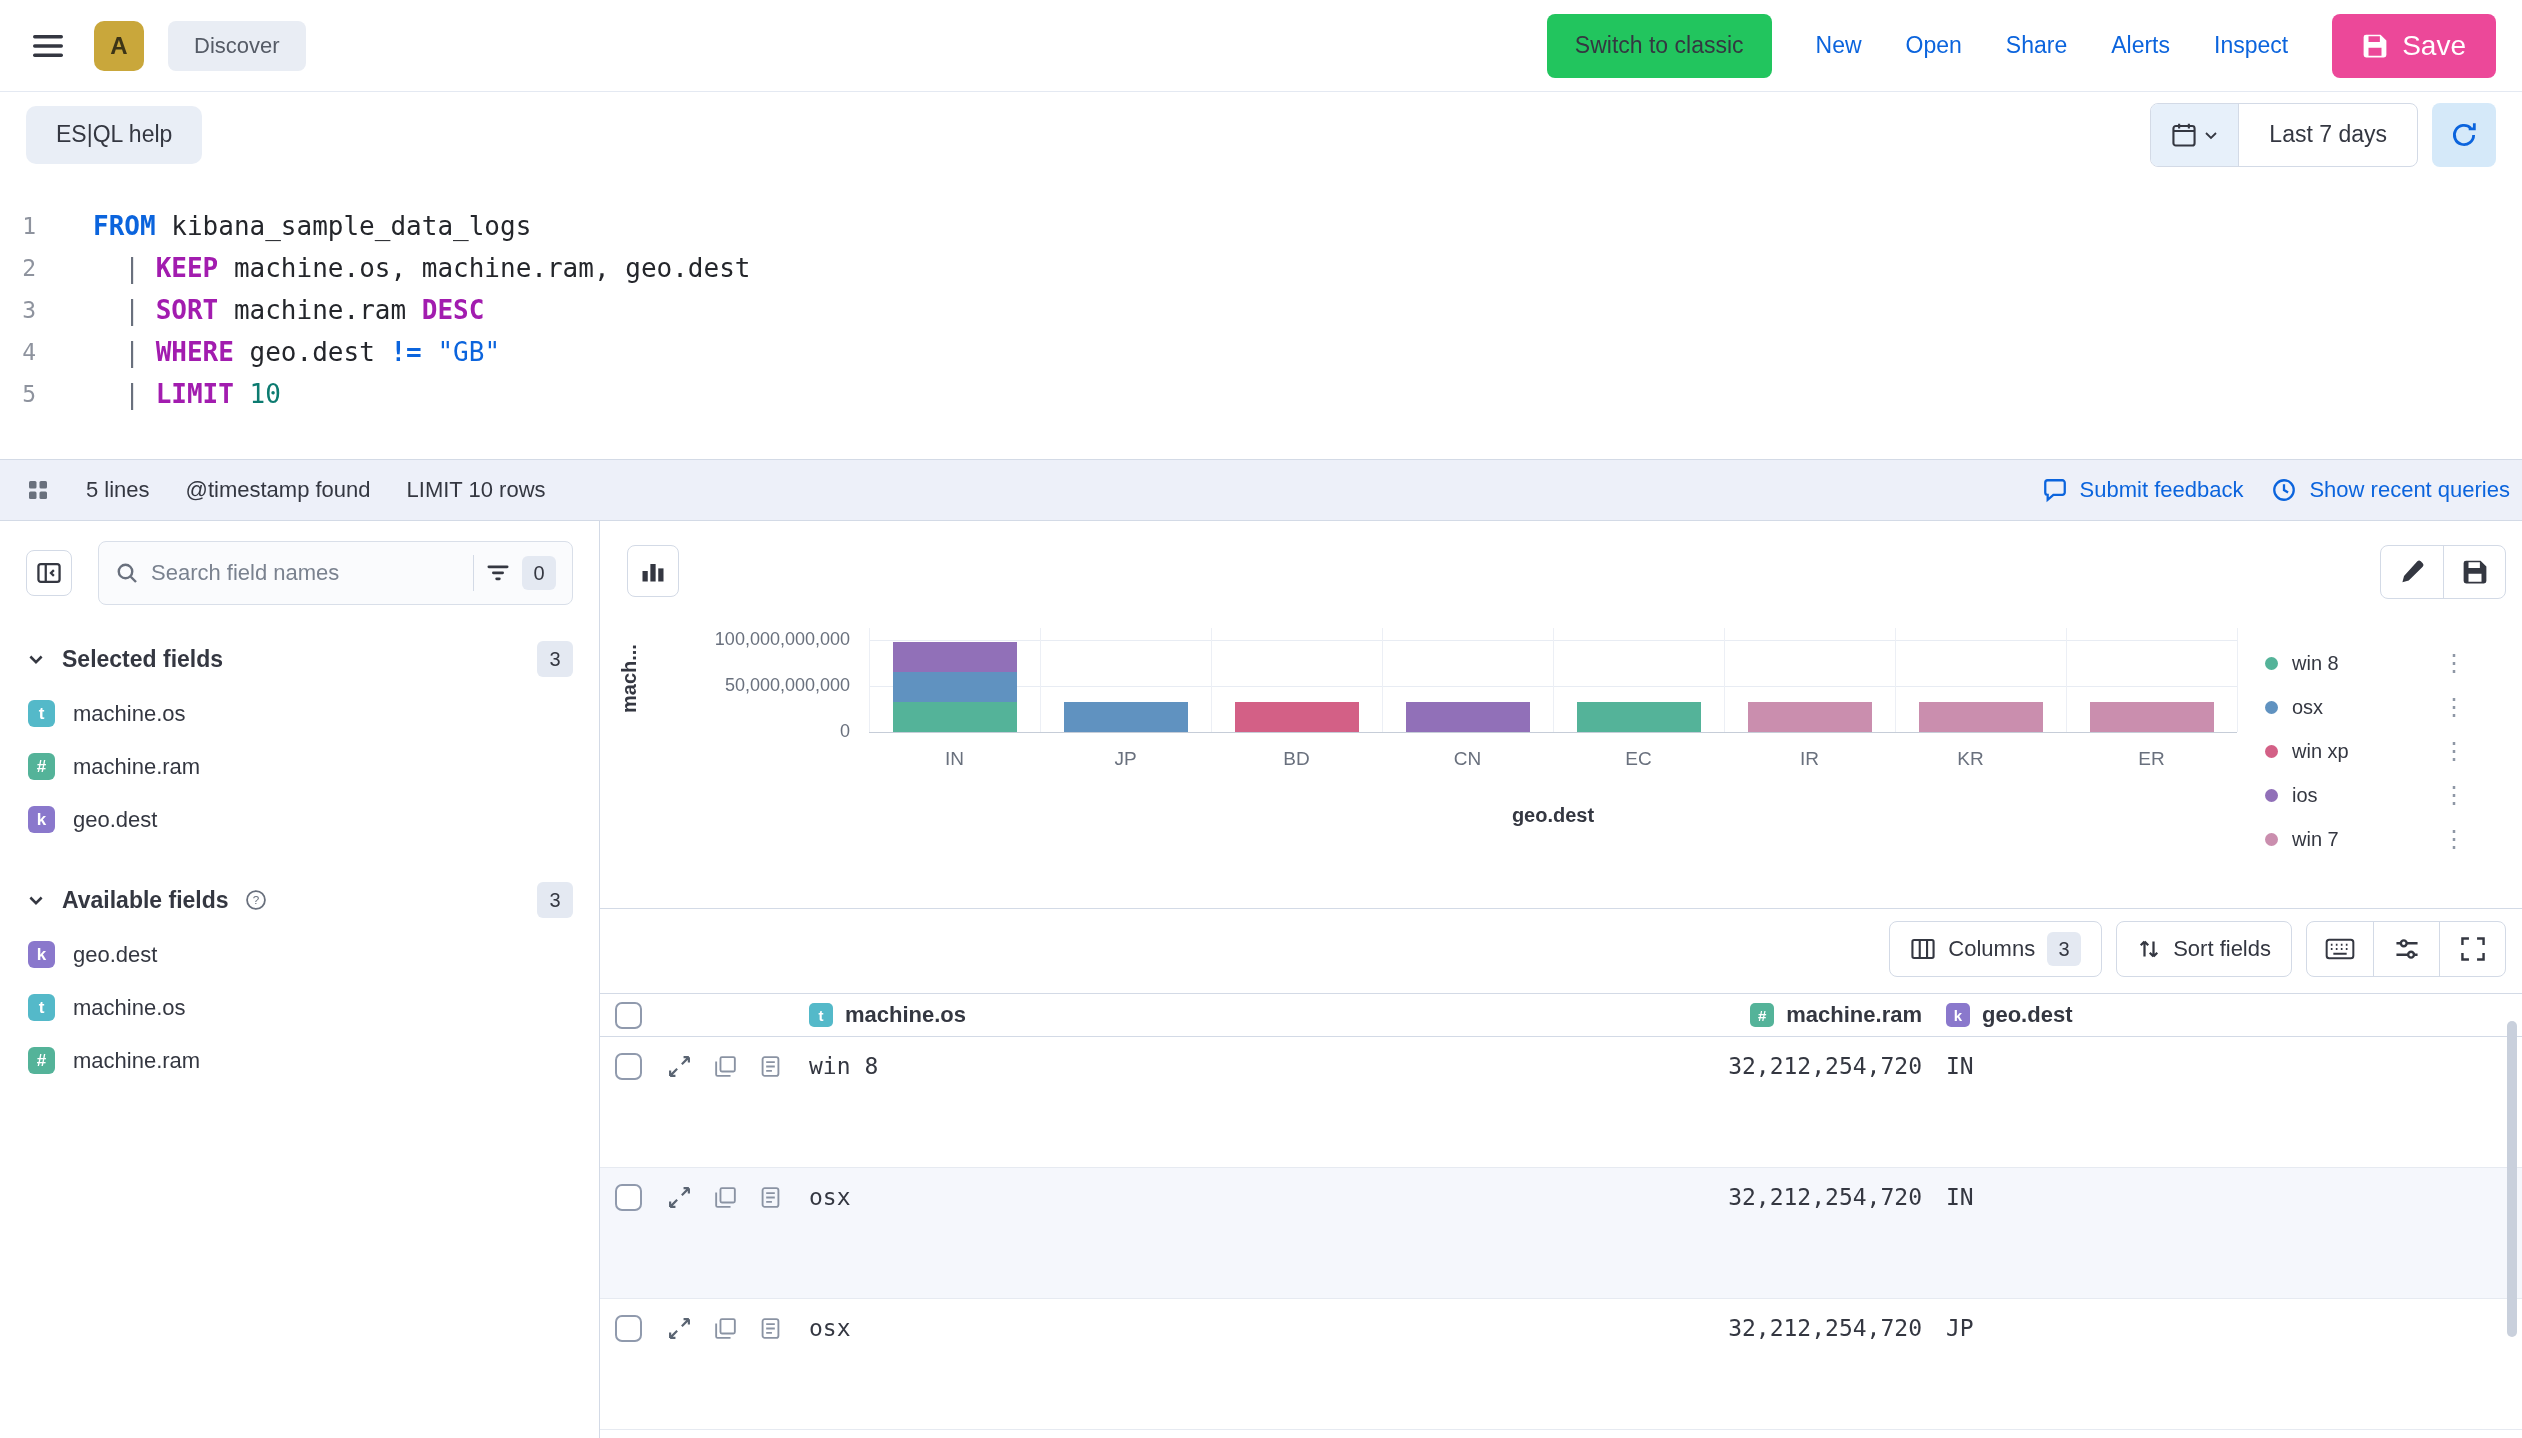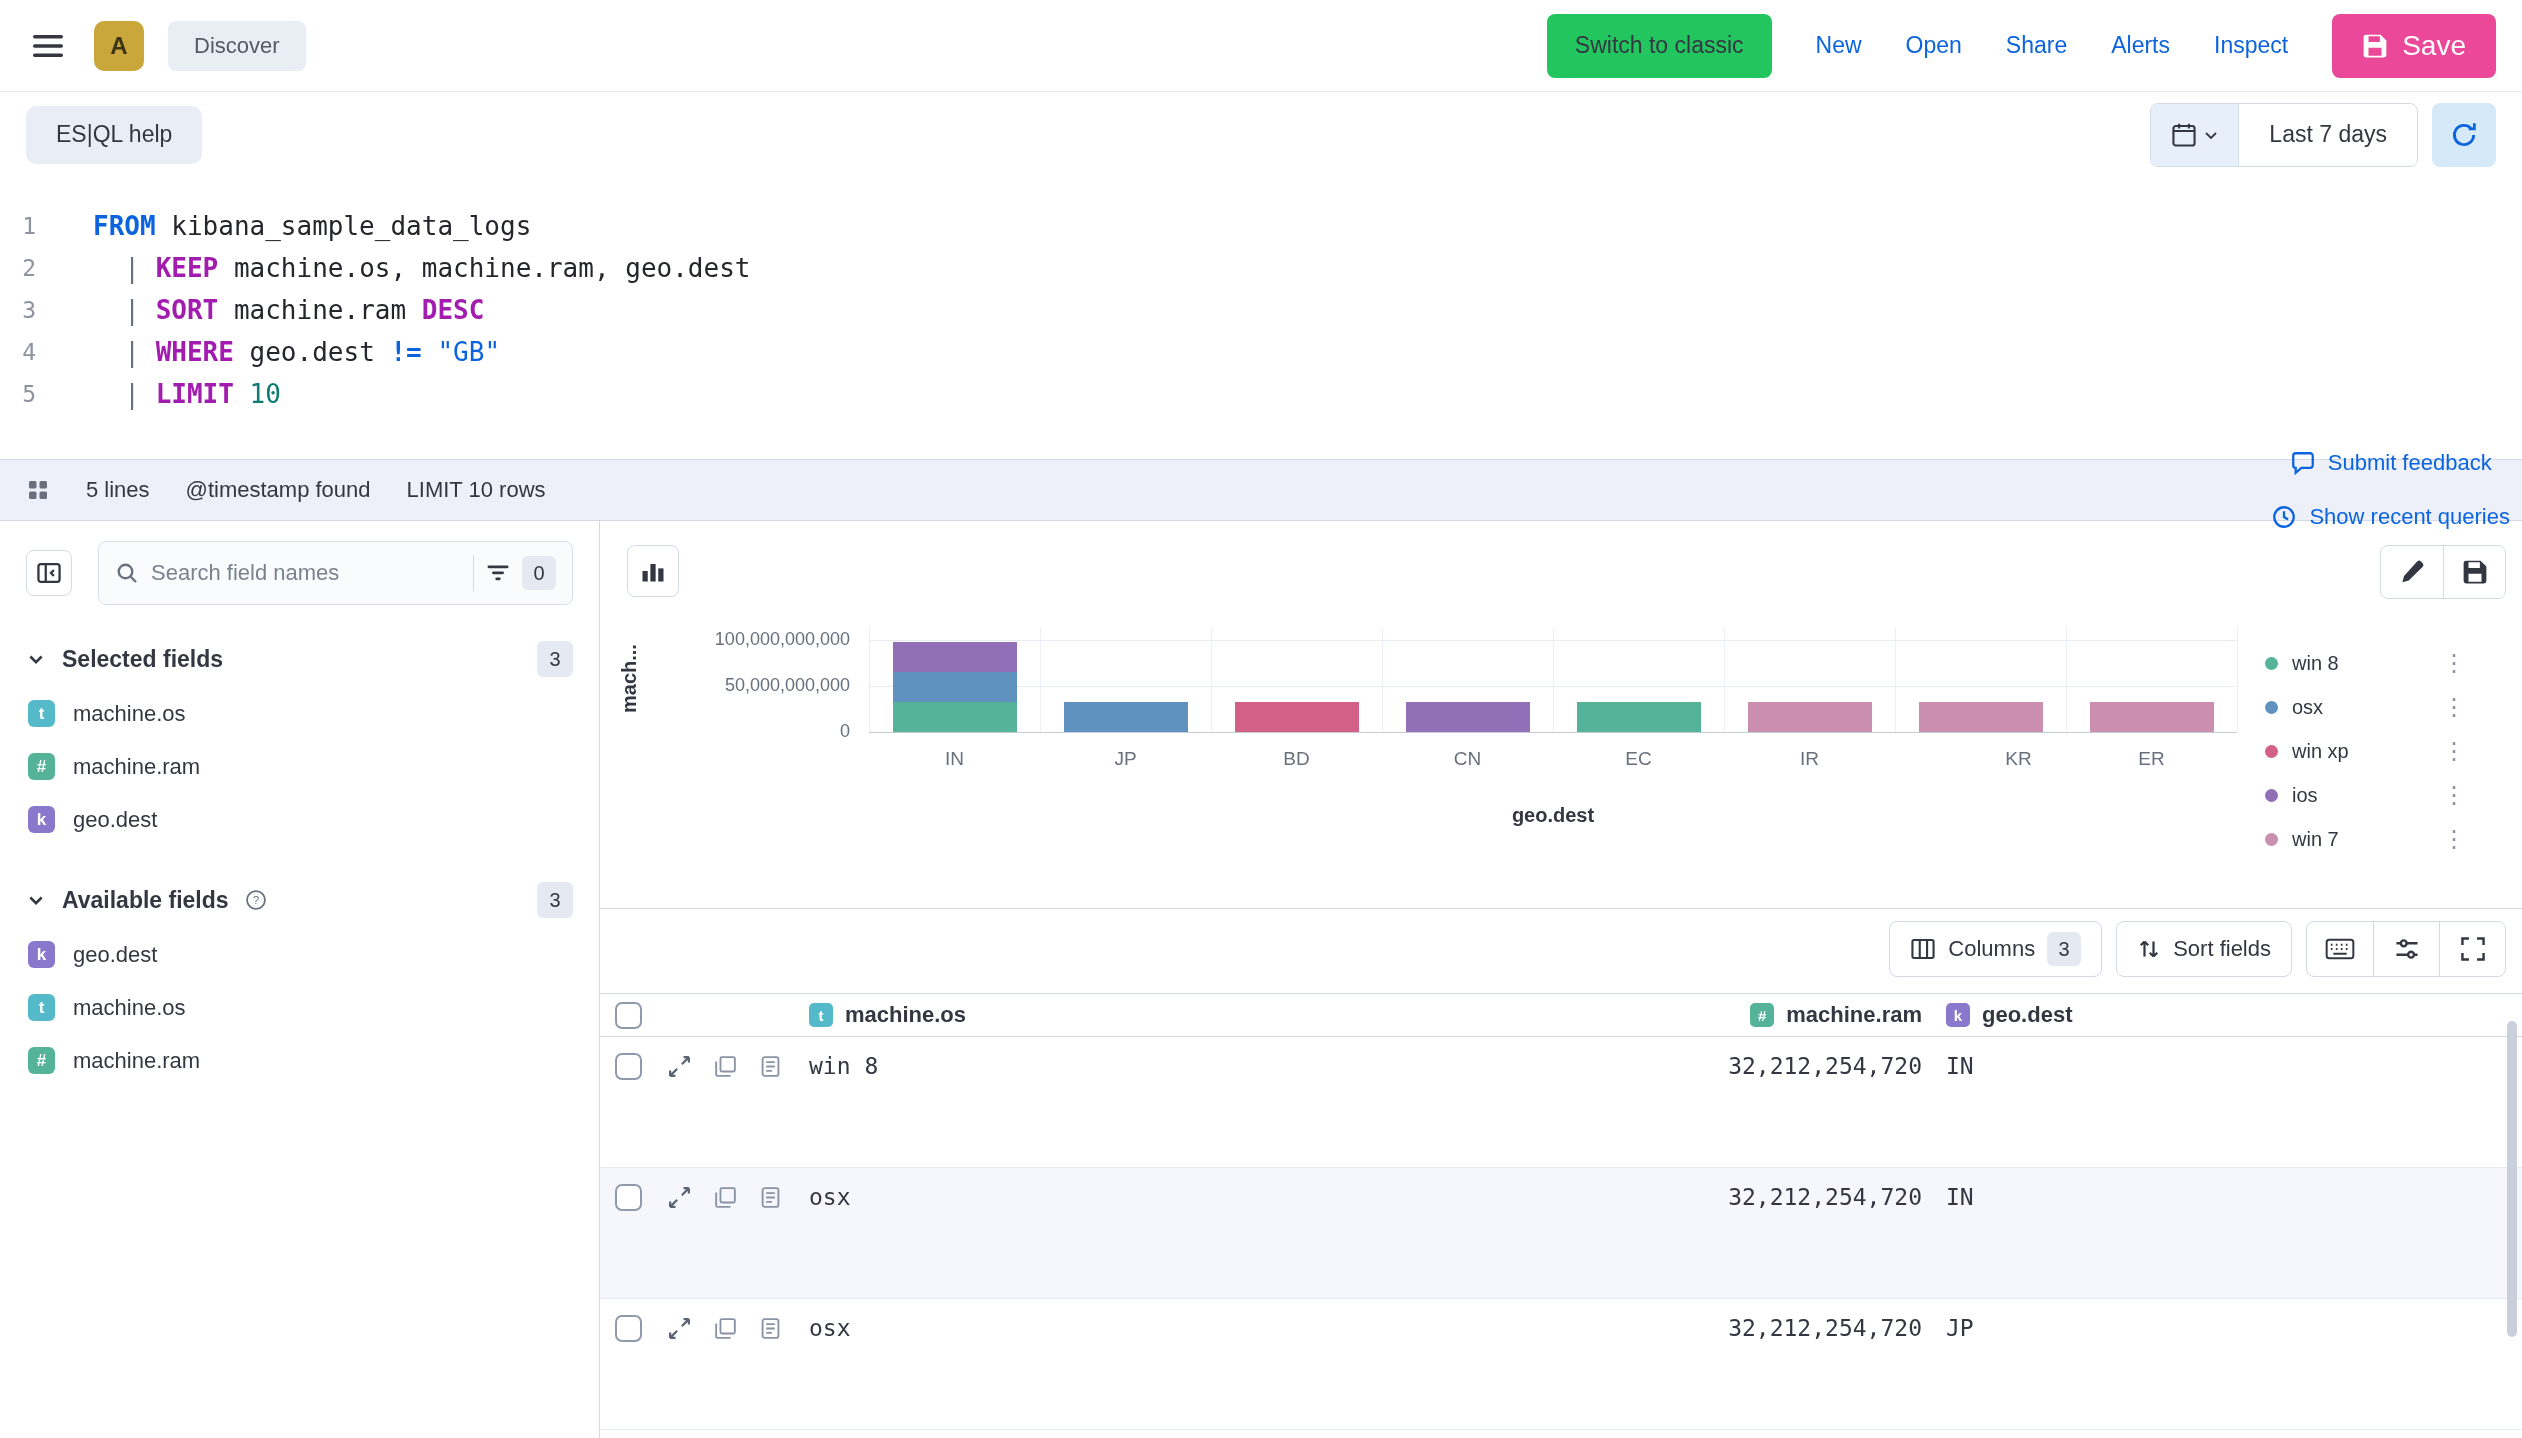--- a/index.html
+++ b/index.html
@@ -39,21 +39,21 @@
   .line-code { margin-left:37px; font-family:"DejaVu Sans Mono","Liberation Mono",monospace; font-size:26px; white-space:pre; color:#24262b; }
   .tok-plain { color:#24262b; }
   .tok-pipe  { color:#69707d; }
   .tok-src   { color:#0b64dd; font-weight:700; }
   .tok-cmd   { color:#a21caf; font-weight:700; }
   .tok-op    { color:#0b64dd; font-weight:700; }
   .tok-str   { color:#0b64dd; }
   .tok-num   { color:#0c7b70; }
 
   .editor-footer { height:62px; background:#edf0f9; border-top:1px solid #d3dae6; border-bottom:1px solid #d3dae6; display:flex; align-items:center; padding:0 12px 0 26px; gap:36px; font-size:22px; }
-  .ef-right { margin-left:auto; display:flex; align-items:center; gap:28px;flex-direction:column; }
+  .ef-right { margin-left:auto; display:flex; gap:28px; }
   .ef-link { color:#0b64dd; display:flex; align-items:center; gap:12px; font-size:22px; }
 
   
   .main { display:flex; height:917px;border-radius:28px; }
   .sidebar { width:600px; flex-shrink:0; border-right:1px solid #d3dae6; padding:20px 26px; }
   .sidebar-top { display:flex; align-items:center; gap:26px; }
   .toggle-btn { width:46px; height:46px; border:1px solid #d3dae6; border-radius:8px; display:flex; align-items:center; justify-content:center; flex-shrink:0; }
   .search-box { flex:1; height:64px; border:1px solid #d9dfe9; border-radius:8px; background:#fafbfd; display:flex; align-items:center; padding:0 16px; gap:12px; }
   .search-placeholder { color:#7a828f; font-size:22px; flex:1; white-space:nowrap; overflow:hidden; }
   .filter-sep { width:1px; height:36px; background:#d3dae6; }
@@ -380,21 +380,21 @@
               <div class="seg" style="height: 30px; background: rgb(202, 142, 174);"></div>
             </div>
           </div>
         <div class="x-labels">
             <div class="x-label" style="left: 0px;">IN</div>
             <div class="x-label" style="left: 171px;">JP</div>
             <div class="x-label" style="left: 342px;">BD</div>
             <div class="x-label" style="left: 513px;">CN</div>
             <div class="x-label" style="left: 684px;">EC</div>
             <div class="x-label" style="left: 855px;">IR</div>
-            <div class="x-label" style="left: 1064px;">KR</div>
+            <div class="x-label" style="left: 1016px;">KR</div>
             <div class="x-label" style="left: 1197px;">ER</div>
           </div>
         <div class="x-axis-title">geo.dest</div>
         <div class="legend">
             <div class="legend-item">
               <span class="legend-dot" style="background: rgb(84, 179, 153);"></span>
               <span class="legend-label">win 8</span>
               <span class="legend-menu">⋮</span>
             </div>
             <div class="legend-item">

